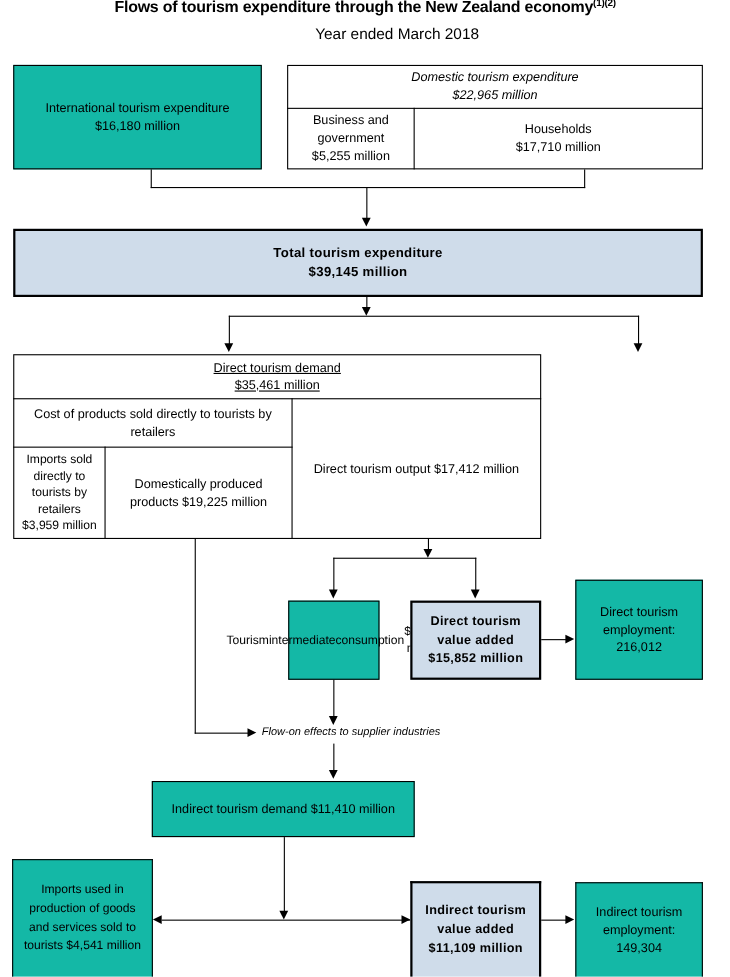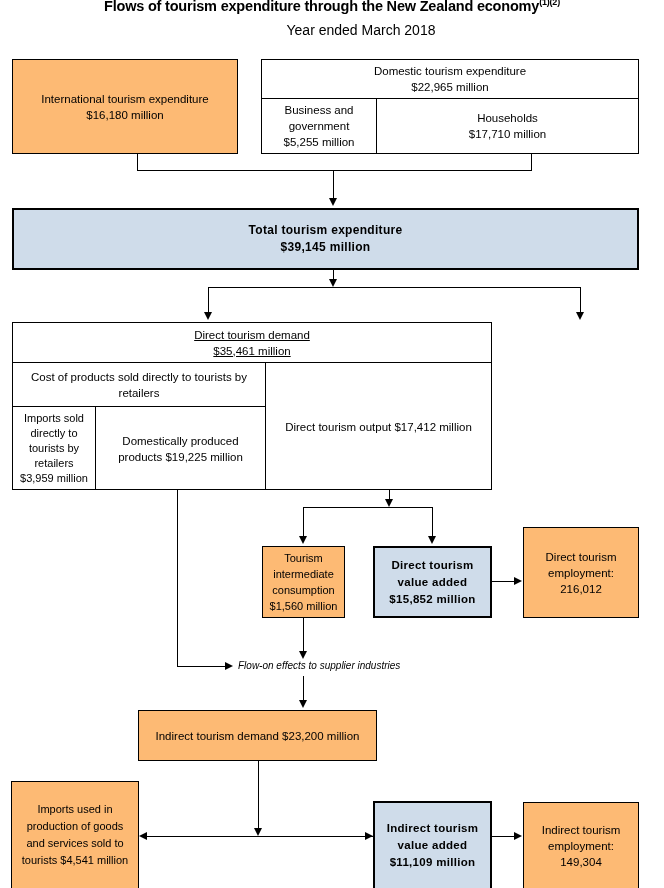--- a/index.html
+++ b/index.html
@@ -6,21 +6,21 @@
   body{width:664px;height:888px;position:relative;overflow:hidden;
        font-family:"Liberation Sans","DejaVu Sans",sans-serif;color:#000;}
   #canvas{position:absolute;left:0;top:0;width:656px;height:888px;}
 
   .title{position:absolute;left:0;top:-3px;width:664px;text-align:center;
          font-size:14.5px;font-weight:bold;letter-spacing:-0.2px;white-space:nowrap;}
   .title sup{font-size:9px;font-weight:bold;vertical-align:super;}
   .subtitle{position:absolute;left:0;top:22px;width:664px;text-align:center;
             font-size:14px;font-weight:normal;padding-left:29px;}
 
-  .box{position:absolute;box-sizing:border-box;border:1px solid #000;background:#fdba74;
+  .box{position:absolute;box-sizing:border-box;border:1px solid #000;background:#14b8a6;
        display:flex;align-items:center;justify-content:center;text-align:center;
        font-size:11.5px;line-height:16px;padding:2px 4px;}
   .box.thick{border:2.5px solid #000;background:#cfdcea;font-weight:bold;
              letter-spacing:0.3px;}
   .box.italic{font-style:italic;font-size:10px;justify-content:flex-start;}
   .box.nb{border:none;}
 
   
   .cell{position:absolute;box-sizing:border-box;background:#fff;
         display:flex;align-items:center;justify-content:center;text-align:center;
@@ -44,21 +44,21 @@
 
   <div class="title"><span>Flows of tourism expenditure through the New Zealand economy</span><sup>(1)(2)</sup></div>
   <div class="subtitle">Year ended March 2018</div>
 
   <div class="box" style="left:12px;top:59px;width:226px;height:95px;flex-direction:column;">
     <div>International tourism expenditure</div>
     <div>$16,180 million</div>
   </div>
 
   <div class="box" style="left:261px;top:59px;width:378px;height:95px;border:1px solid #000;background:transparent;padding:0;"></div>
-  <div class="cell" style="left:262px;top:60px;width:376px;height:38px;flex-direction:column;background:transparent;">
+  <div class="cell" style="left:262px;top:60px;width:376px;height:38px;flex-direction:column;background:transparent;font-style:italic;">
     <div>Domestic tourism expenditure</div>
     <div>$22,965 million</div>
   </div>
   <div class="ln lnh" style="left:261px;top:98px;width:378px;"></div>
   <div class="ln lnv" style="left:376px;top:98px;height:56px;"></div>
   <div class="cell" style="left:262px;top:99px;width:114px;height:54px;flex-direction:column;background:transparent;">
     <div>Business and</div>
     <div>government</div>
     <div>$5,255 million</div>
   </div>
@@ -117,21 +117,21 @@
 
 
   <div class="ln lnv" style="left:389px;top:490px;height:10px;"></div>
   <div class="arrow-d" style="left:385px;top:499px;"></div>
   <div class="ln lnh" style="left:303px;top:507px;width:130px;"></div>
   <div class="ln lnv" style="left:303px;top:507px;height:30px;"></div>
   <div class="arrow-d" style="left:299px;top:536px;"></div>
   <div class="ln lnv" style="left:432px;top:507px;height:30px;"></div>
   <div class="arrow-d" style="left:428px;top:536px;"></div>
 
-  <div class="box" style="left:262px;top:546px;width:83px;height:72px;flex-direction:column;font-size:11px;line-height:16px;text-align:right;">
+  <div class="box" style="left:262px;top:546px;width:83px;height:72px;flex-direction:row;font-size:11px;line-height:16px;text-align:right;">
     <div>Tourism</div>
     <div>intermediate</div>
     <div>consumption</div>
     <div>$1,560 million</div>
   </div>
 
   <div class="box thick" style="left:373px;top:546px;width:119px;height:72px;flex-direction:column;font-size:11.5px;line-height:17px;">
     <div>Direct tourism</div>
     <div>value added</div>
     <div>$15,852 million</div>
@@ -154,21 +154,21 @@
   <div class="arrow-r" style="left:225px;top:662px;"></div>
 
   <div class="box nb italic" style="left:234px;top:657px;width:260px;height:18px;background:transparent;">
     <span>Flow-on effects to supplier industries</span>
   </div>
 
   <div class="ln lnv" style="left:303px;top:676px;height:25px;"></div>
   <div class="arrow-d" style="left:299px;top:700px;"></div>
 
   <div class="box" style="left:138px;top:710px;width:239px;height:51px;">
-    <span>Indirect tourism demand $23,200 million</span>
+    <span>Indirect tourism demand $11,410 million</span>
   </div>
 
   <div class="ln lnv" style="left:258px;top:761px;height:68px;"></div>
   <div class="arrow-d" style="left:254px;top:828px;"></div>
 
   <div class="ln lnh" style="left:147px;top:836px;width:226px;"></div>
   <div class="arrow-l" style="left:139px;top:832px;"></div>
   <div class="arrow-r" style="left:365px;top:832px;"></div>
 
   <div class="box" style="left:11px;top:781px;width:128px;height:107px;flex-direction:column;font-size:11px;line-height:17px;border-bottom:none;">

